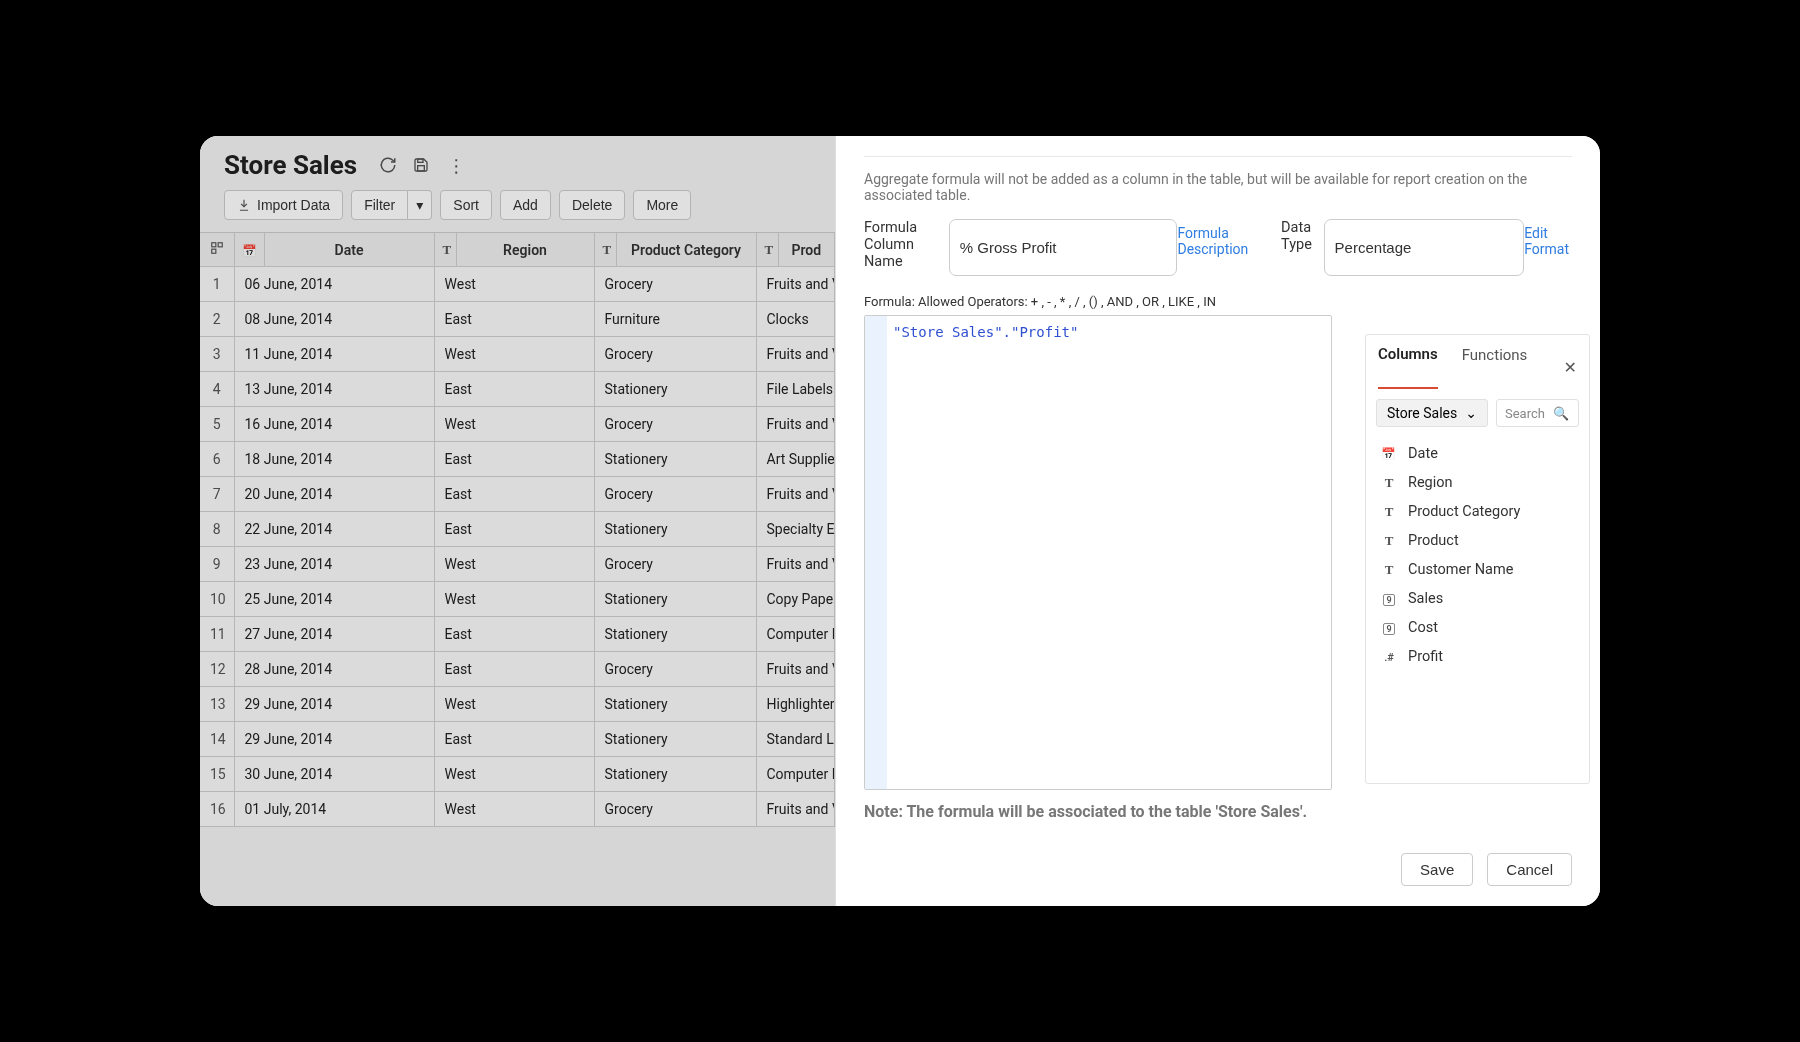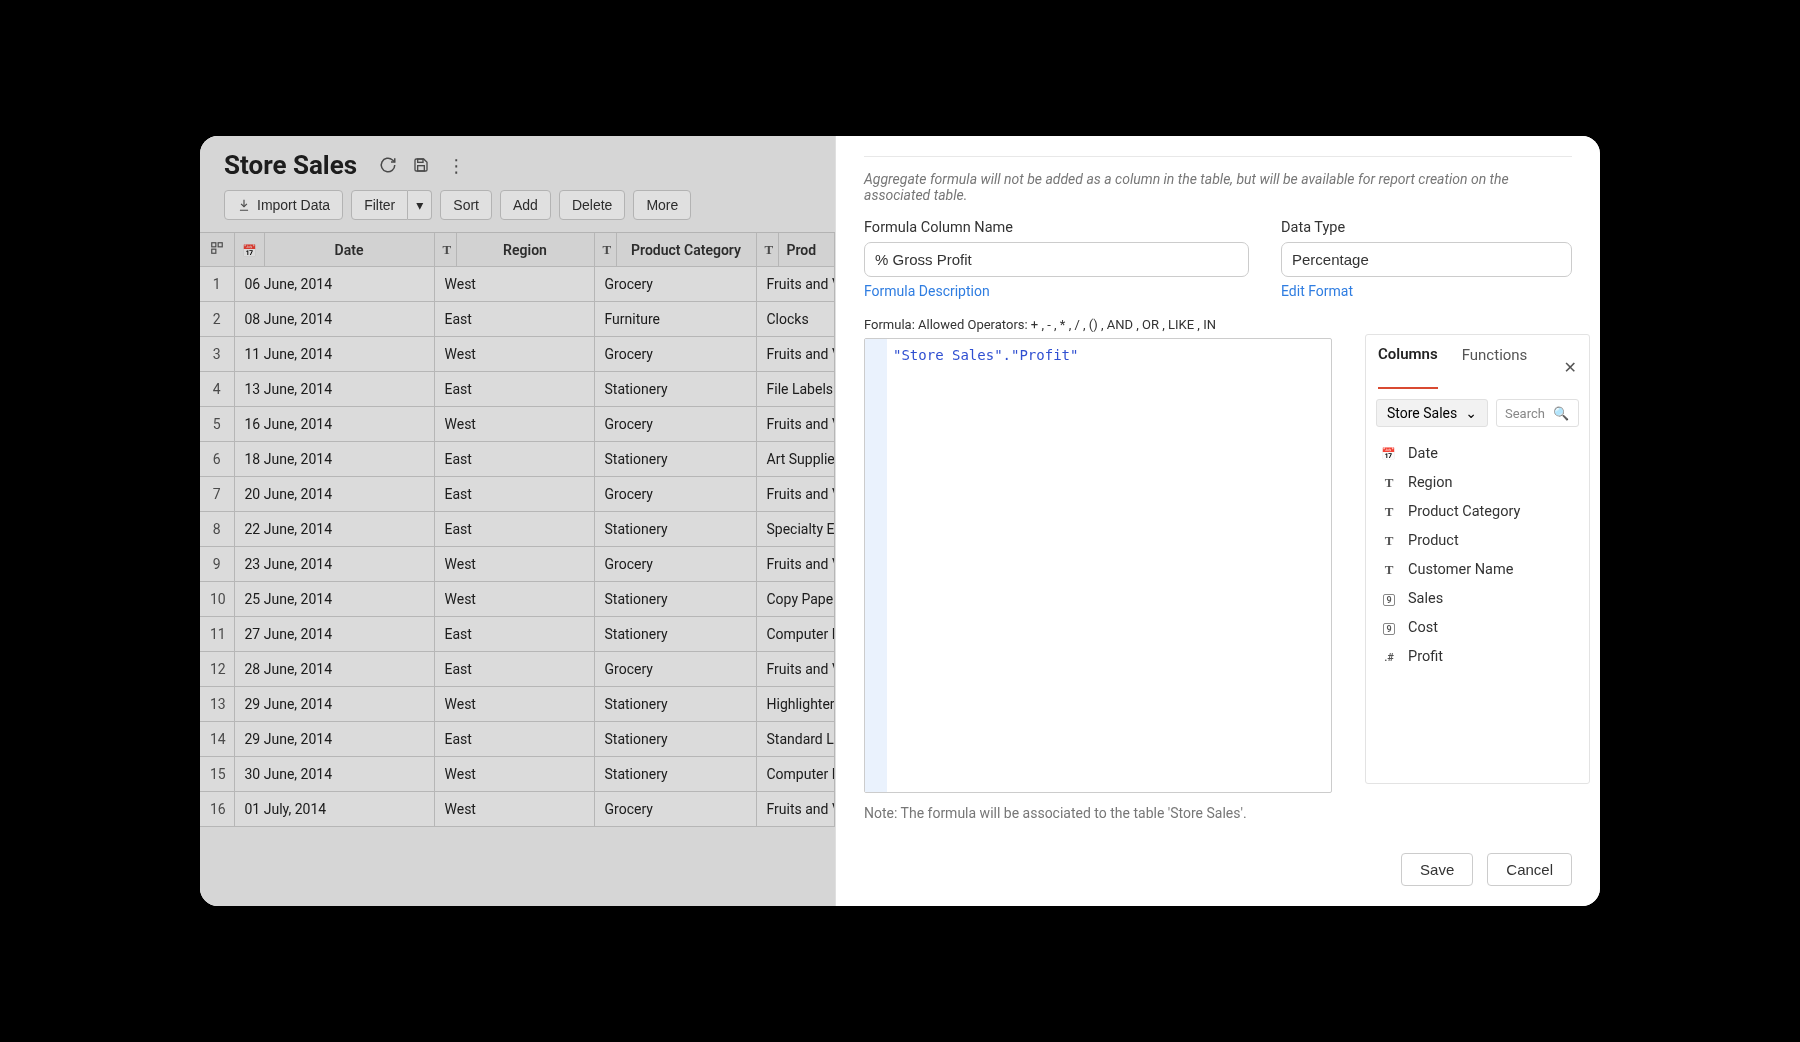--- a/index.html
+++ b/index.html
@@ -61,23 +61,23 @@
 
 
 .right-pane {
   position:absolute; left:635px; top:0; right:0; bottom:0;
   background:#fff; padding: 20px 28px 20px 28px;
   display:flex; flex-direction:column;
   border-left: 1px solid #e0e0e0;
 }
 .modal-title { font-size: 20px; color:#d94a31; font-weight:500; padding-bottom: 14px; }
 .hrline { border:none; border-top:1px solid #e8e8e8; margin-bottom:14px; }
-.modal-desc { font-size:14px; color:#777; margin-bottom: 16px; font-style: italic; }
+.modal-desc { font-size:14px; color:#777; margin-bottom: 16px; }
 .form-row { display:flex; gap:32px; margin-bottom:4px; }
-.form-group { display:flex; flex-direction:column; }
+.form-group { display:flex; }
 .form-group.fg-name { flex: 0 0 385px; }
 .form-group.fg-type { flex: 1; }
 .form-label { font-size:14.5px; color:#333; margin-bottom:6px; }
 .text-input, .select-input {
   border:1px solid #ccc; border-radius:7px;
   padding: 8px 10px; font-size:15px; color:#333; width:100%;
 }
 .link { color:#2f7de1; font-size:14px; margin-top:6px; cursor:pointer; }
 .formula-label { font-size:13px; color:#333; margin-top:14px; margin-bottom:6px;}
 .editor-wrap { display:flex; gap:0; flex:1; min-height:0; }
@@ -97,21 +97,21 @@
 .helper-tabs { display:flex; align-items:center; gap:24px; margin-bottom:10px; padding: 0 2px;}
 .helper-tab { font-size:15px; color:#555; padding-bottom:24px; cursor:pointer;}
 .helper-tab.active { color:#222; font-weight:600; border-bottom:2px solid #d94a31;}
 .close-x { margin-left:auto; cursor:pointer; color:#555; font-size:16px; }
 .helper-row2 { display:flex; gap:8px; margin-bottom:12px; }
 .dropdown-sm { background:#f2f2f2; border:1px solid #e0e0e0; border-radius:3px; padding:5px 10px; font-size:14px; display:flex; align-items:center; gap:8px; cursor:pointer;}
 .search-sm { border:1px solid #e0e0e0; border-radius:3px; padding:5px 8px; font-size:13px; color:#888; display:flex; align-items:center; gap:6px; flex:1; cursor:text;}
 .col-list .col-item { display:flex; align-items:center; gap:10px; padding:6px 4px; font-size:14.5px; color:#333; cursor:pointer;}
 .dtype { width:18px; text-align:center; font-size:12px; color:#555; font-weight:600;}
 
-.note { font-size:14px; color:#777; margin-top:12px; }
+.note { font-size:16px; color:#777; margin-top:12px;font-weight:bold; }
 .footer-btns { display:flex; gap:14px; justify-content:flex-end; margin-top:32px; }
 .footer-btns .btn { padding: 7px 18px; font-size:15px; }
 </style>
 </head>
 <body>
 
 <div class="window">
 
   <div class="left-pane">
     <div class="title-row">
@@ -179,21 +179,21 @@
                   <rect x="14" y="3" width="7" height="7"></rect>
                   <rect x="3" y="14" width="7" height="7"></rect>
                 </svg></th>
             <th class="col-icon"><span class="cal-icon-sm">📅</span></th>
             <th style="text-align:center"><span>Date</span></th>
             <th class="col-icon"><span class="type-icon">T</span></th>
             <th style="text-align:center"><span>Region</span></th>
             <th class="col-icon"><span class="type-icon">T</span></th>
             <th style="text-align:center"><span>Product Category</span></th>
             <th class="col-icon"><span class="type-icon">T</span></th>
-            <th style="text-align:left"><span>Prod</span></th>
+            <th style="text-align:center"><span>Prod</span></th>
           </tr>
         </thead>
         <tbody id="grid-body">
             <tr>
               <td class="rownum">1</td>
     <td colspan="2">06 June, 2014</td>
     <td colspan="2">West</td>
     <td colspan="2">Grocery</td>
     <td colspan="2">Fruits and V</td>
             </tr>

